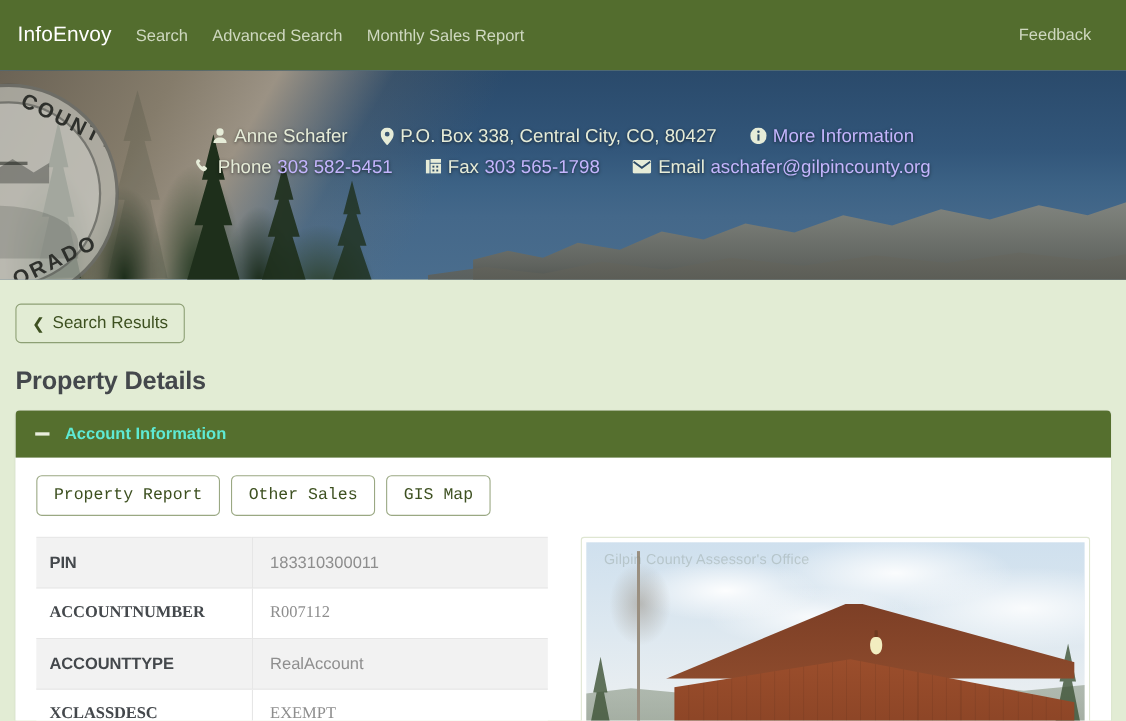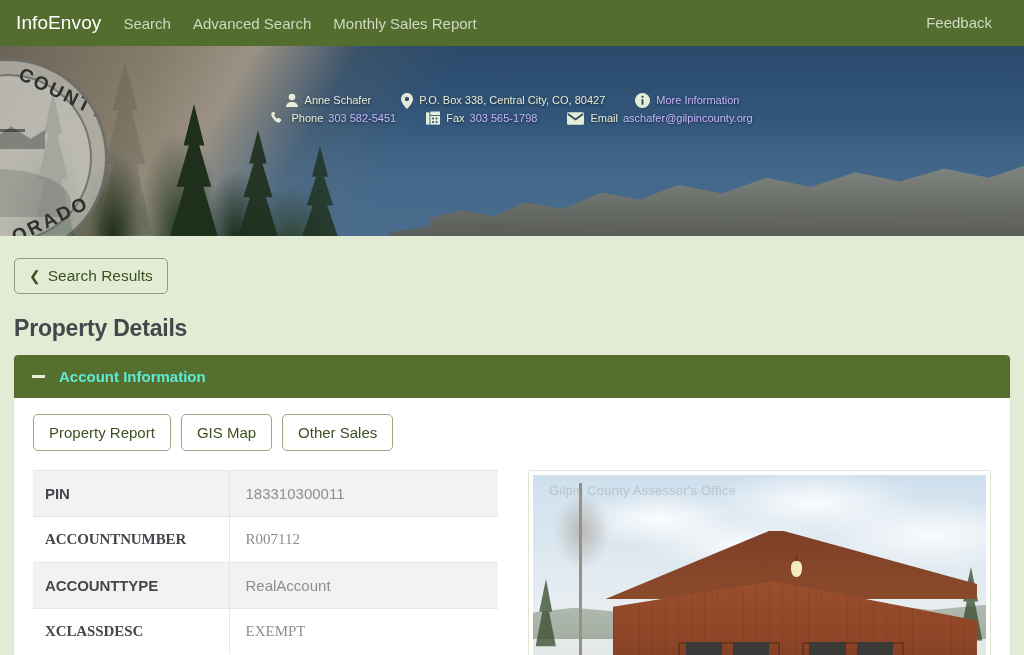--- a/index.html
+++ b/index.html
@@ -7,21 +7,21 @@
   html, body {
     margin: 0; padding: 0;
     width: 1024px; height: 655px;
     overflow: hidden;
     background: #e2ecd4;
     font-family: "Liberation Sans", sans-serif;
   }
 
   
   .navbar {
-    height: 46px;
+    height: 64px;
     background: #536d2e;
     display: flex;
     align-items: center;
     padding: 0 16px;
     position: relative;
   }
   .brand {
     color: #ffffff;
     font-size: 19px;
     font-weight: 400;
@@ -152,21 +152,21 @@
     color: #eef2dc;
     font-size: 37px;
     font-weight: 700;
     line-height: 1.05;
     margin: 0 0 8px 0;
     text-shadow: 0 1px 3px rgba(0,0,0,.45);
     letter-spacing: -0.2px;
   }
   .hero-row {
     color: #e6ecd8;
-    font-size: 11px;
+    font-size: 17px;
     line-height: 1.62;
     text-shadow: 0 1px 3px rgba(0,0,0,.6);
     display: flex;
     justify-content: center;
     align-items: center;
     flex-wrap: nowrap;
   }
   .hero-item { display: inline-flex; align-items: center; white-space: nowrap; }
   .hero-row .hero-item + .hero-item { margin-left: 30px; }
   .hero-item .ico { display: inline-flex; align-items: center; margin-right: 6px; }
@@ -227,21 +227,21 @@
 
   .btn-group { display: flex; gap: 10px; margin-bottom: 19px; }
   .btn-out {
     background: #ffffff;
     border: 1px solid #9aa883;
     border-radius: 5px;
     color: #3d5020;
     font-size: 15px;
     padding: 9px 15px;
     cursor: pointer;
-    font-family: Liberation Sans, sans-serif;
+    font-family: Liberation Mono, monospace;
     white-space: nowrap;
   }
 
   .cols { display: flex; gap: 30px; align-items: flex-start; }
   .col-table { width: 465px; flex: 0 0 465px; }
   .col-photo { flex: 1 1 auto; }
 
   table.kv { width: 100%; border-collapse: collapse; }
   table.kv tr { border-top: 1px solid #e6e6e6; }
   table.kv tr:first-child { border-top: 1px solid #e6e6e6; }
@@ -490,22 +490,22 @@
 
     <div class="panel-head">
       <span class="minus"></span>
       <span>Account Information</span>
     </div>
 
     <div class="panel-body">
 
       <div class="btn-group">
         <button class="btn-out">Property Report</button>
+        <button class="btn-out">Other Sales</button>
         <button class="btn-out">GIS Map</button>
-        <button class="btn-out">Other Sales</button>
       </div>
 
       <div class="cols">
 
         <div class="col-table">
           <table class="kv">
             <tbody>
               <tr class="odd">
                 <td class="k">PIN</td>
                 <td class="v">183310300011</td>

